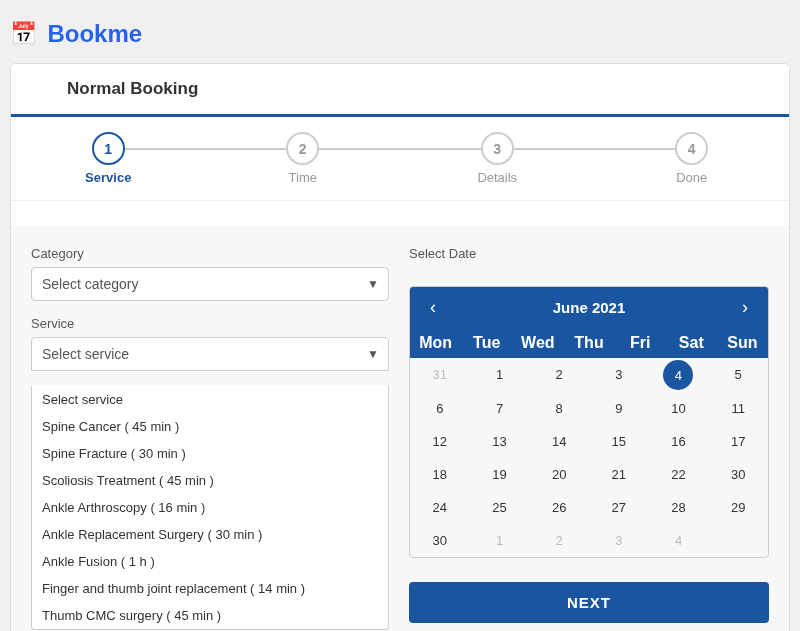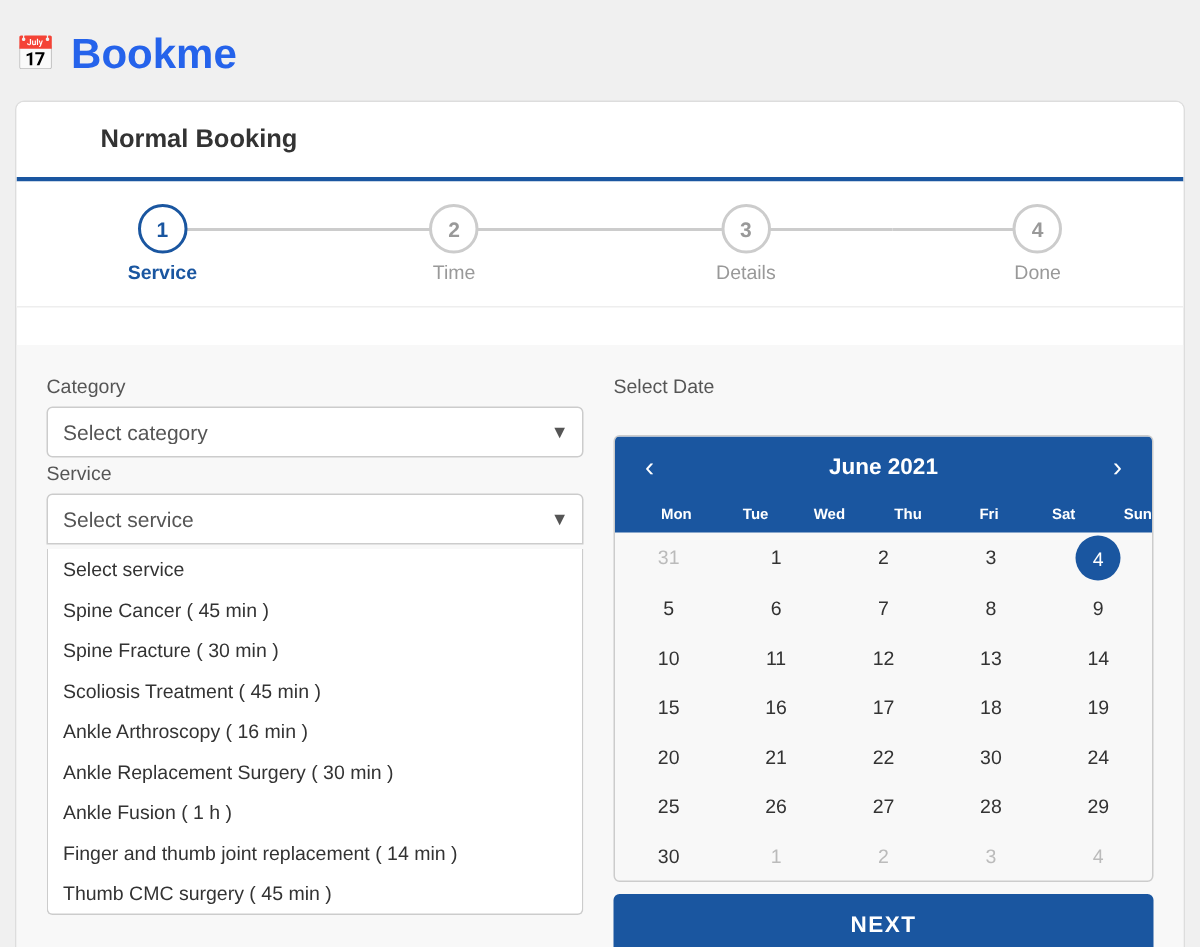--- a/index.html
+++ b/index.html
@@ -1,20 +1,20 @@
 <!DOCTYPE html>
 <html><head>
   <meta charset="utf-8">
   <style>
     * { box-sizing: border-box; margin: 0; padding: 0; }
     body { font-family: Arial, sans-serif; background: #f0f0f0; padding: 10px; font-size: 14px; }
 
     .header { display: flex; align-items: center; gap: 10px; padding: 10px 0 15px 0; }
     .header-icon { color: #2563eb; font-size: 22px; }
-    .header-title { color: #2563eb; font-size: 28px; font-weight: bold; text-align: center; }
+    .header-title { color: #2563eb; font-size: 24px; font-weight: bold; text-align: center; }
 
     .card { background: #fff; border-radius: 6px; border: 1px solid #ddd; overflow: hidden; }
 
     .card-header { background: #fff; padding: 15px 20px; border-bottom: 3px solid #1a56a0; }
     .card-header-title { font-size: 17px; font-weight: 600; color: #333; margin-left: 36px; }
 
     .card-body { padding: 20px; background: #f8f8f8; }
 
     
     .steps { display: flex; justify-content: center; gap: 0; margin-bottom: 25px; background: #fff; padding: 15px 0; border-bottom: 1px solid #eee; }
@@ -56,21 +56,21 @@
 
     
     .main-content { display: flex; gap: 20px; }
     .left-panel { flex: 1; }
     .right-panel { width: 360px; }
 
     
     .form-label { font-size: 13px; color: #555; margin-bottom: 6px; font-weight: 500; }
 
     
-    .select-wrapper { position: relative; margin-bottom: 3px; }
+    .select-wrapper { position: relative; margin-bottom: 15px; }
     .select-wrapper select {
       width: 100%;
       padding: 8px 30px 8px 10px;
       border: 1px solid #ccc;
       border-radius: 4px;
       font-size: 14px;
       background: #fff;
       appearance: none;
       color: #555;
       cursor: pointer;
@@ -119,29 +119,29 @@
       font-size: 18px;
       cursor: pointer;
       padding: 0 5px;
     }
     .calendar-weekdays {
       display: grid;
       grid-template-columns: repeat(7, 1fr);
       background: #1a56a0;
     }
     .weekday {
-      text-align: right;
+      text-align: center;
       padding: 6px 0;
       color: #fff;
-      font-size: 10px;
+      font-size: 16px;
       font-weight: 600;
     }
     .calendar-days {
       display: grid;
-      grid-template-columns: repeat(5, 1fr);
+      grid-template-columns: repeat(6, 1fr);
     }
     .cal-day {
       text-align: center;
       padding: 9px 0;
       font-size: 13px;
       color: #333;
       cursor: pointer;
     }
     .cal-day.inactive { color: #bbb; cursor: default; }
     .cal-day.selected-day { background: #1a56a0; color: #fff; border-radius: 50%; margin: 2px auto; width: 30px; height: 30px; display: flex; align-items: center; justify-content: center; }
@@ -149,21 +149,21 @@
     .next-btn {
       width: 100%;
       padding: 12px;
       background: #1a56a0;
       color: #fff;
       border: none;
       border-radius: 4px;
       font-size: 15px;
       font-weight: bold;
       cursor: pointer;
-      margin-top: 8px;
+      margin-top: 24px;
       letter-spacing: 1px;
     }
   </style>
 </head>
 <body>
 
 <div class="header">
   <span class="header-icon">📅</span>
   <span class="header-title">Bookme</span>
 </div>

